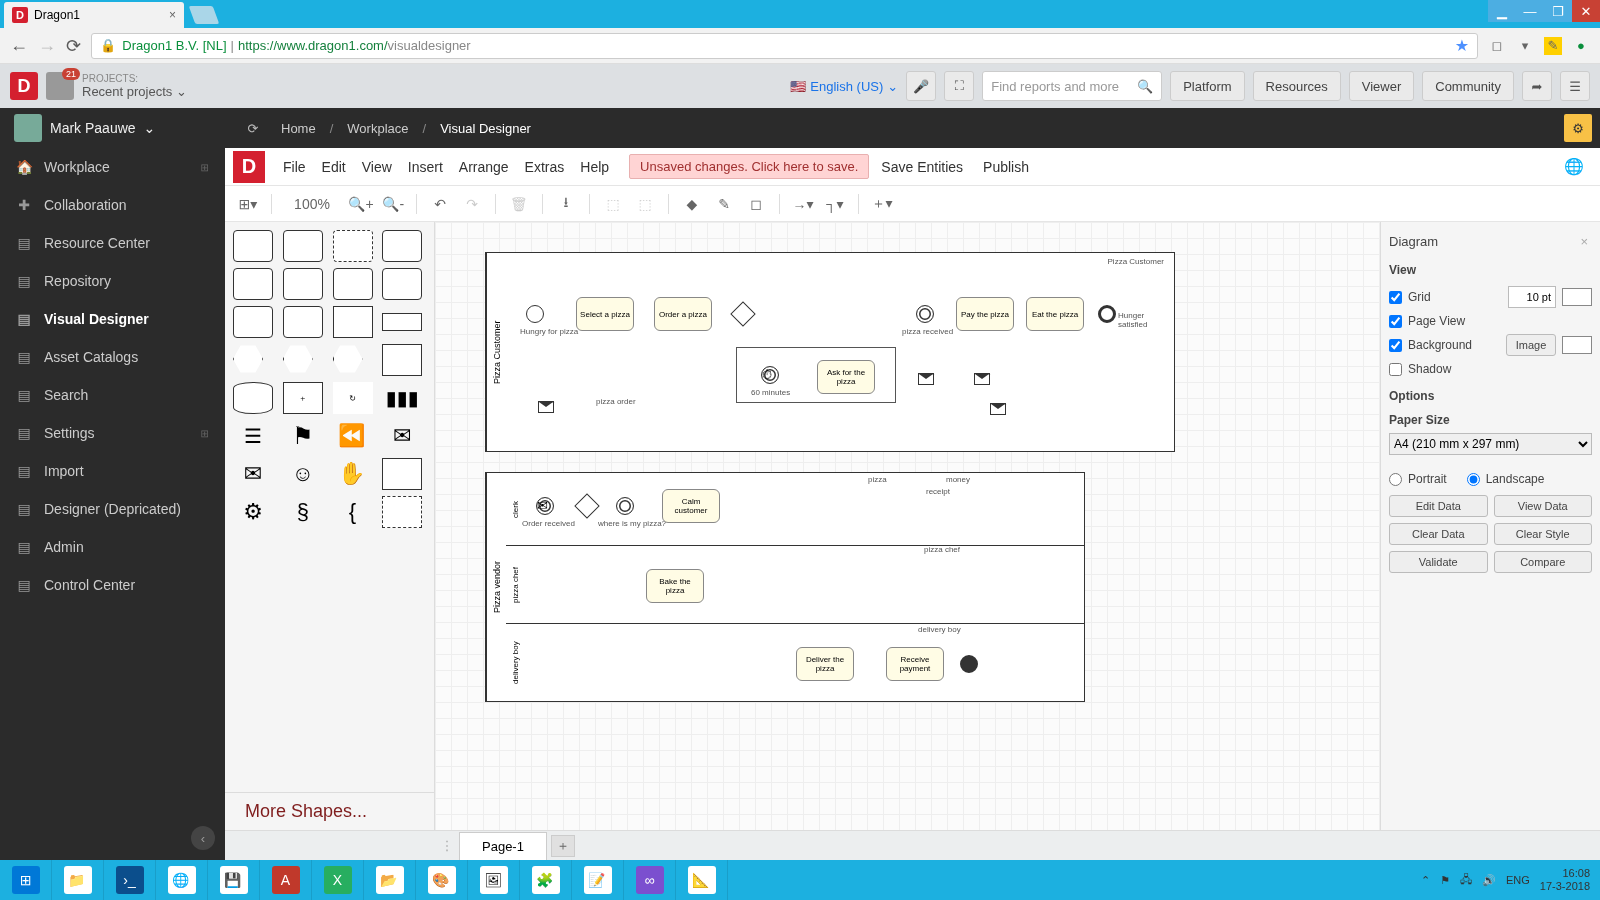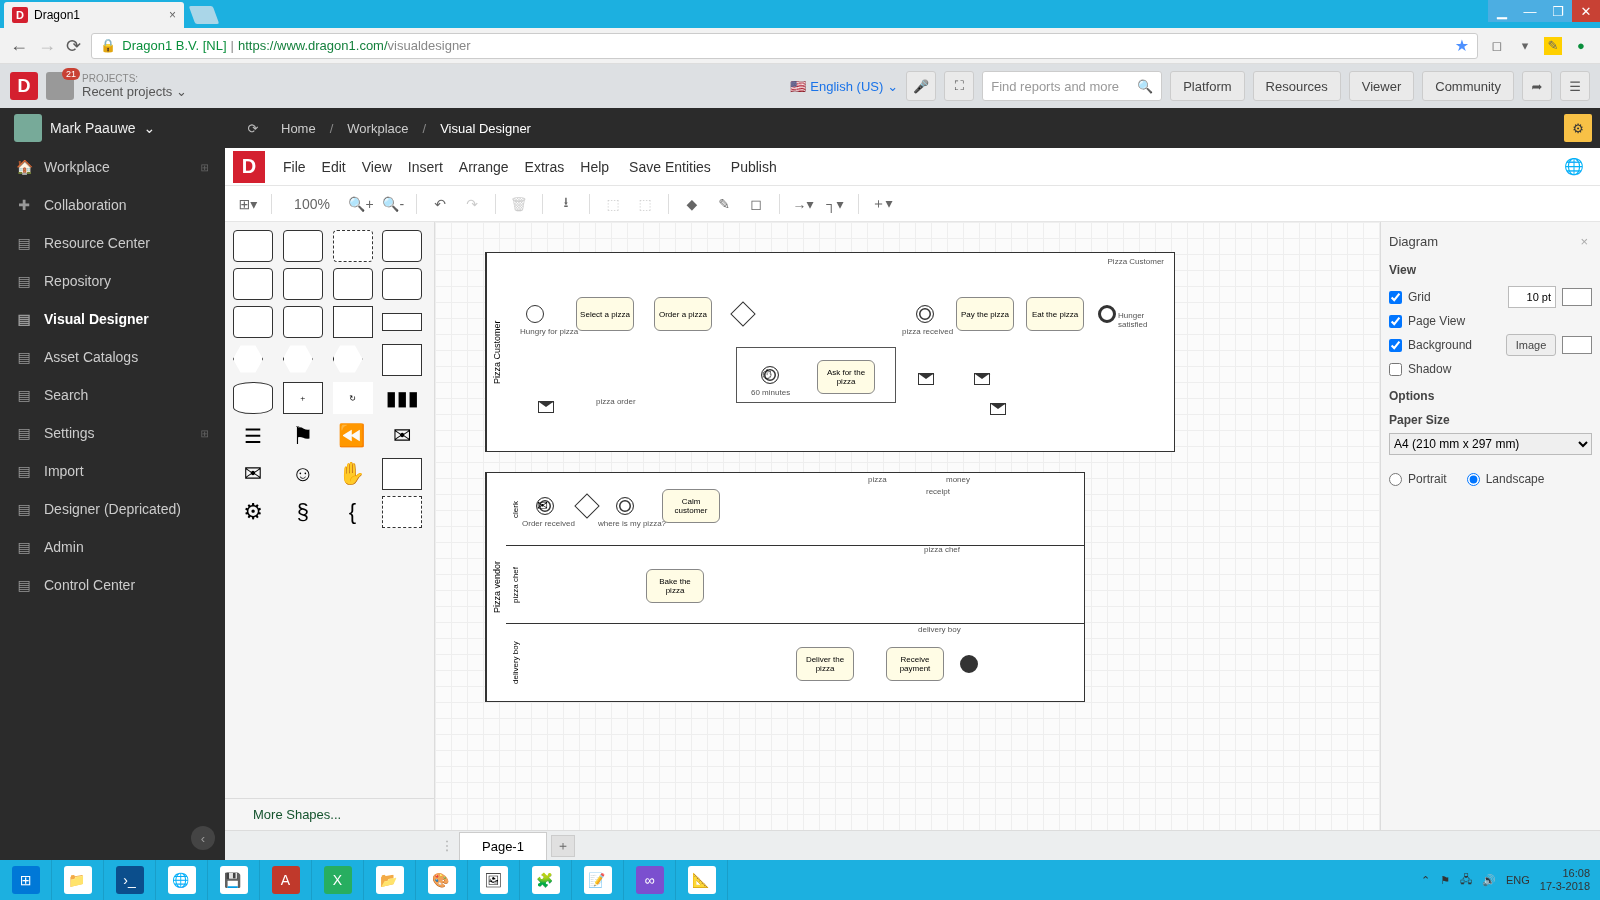--- a/index.html
+++ b/index.html
@@ -87,21 +87,21 @@
 .rp-title{font-size:13px;padding:4px 0;position:relative}
 .rp-title .x{position:absolute;right:4px;color:#aaa}
 .rp-sec{font-weight:bold;margin:10px 0 6px}
 .rp-row{display:flex;align-items:center;gap:6px;padding:3px 0}
 .rp-row input[type=checkbox]{margin:0}
 .rp-btn{flex:1;height:22px;background:#eee;border:1px solid #bbb;border-radius:3px;font-size:11px;display:flex;align-items:center;justify-content:center}
 .rp-input{width:48px;height:22px;border:1px solid #bbb;font-size:11px;text-align:right;padding-right:4px}
 .rp-swatch{width:30px;height:18px;border:1px solid #888;background:#fff}
 .rp-select{width:100%;height:22px;border:1px solid #bbb;font-size:12px}
 .rp-btns{display:flex;gap:6px;margin-top:6px}
-.more-shapes{padding:8px 28px;color:#14532d;font-size:13px;border-top:1px solid #dcdcdc;cursor:pointer}
+.more-shapes{padding:8px 20px;color:#7f1d1d;font-size:18px;border-top:1px solid #dcdcdc;cursor:pointer}
 .pager{height:30px;background:#eceeef;display:flex;align-items:center;border-top:1px solid #dcdcdc}
 .pager .grip{width:24px;text-align:center;color:#aaa}
 .pager .pg{padding:4px 22px;background:#fff;border:1px solid #ccc;border-bottom:none;font-size:13px;height:28px;display:flex;align-items:center}
 .pager .addpg{width:24px;height:22px;background:#e0e0e0;border:1px solid #ccc;margin-left:4px;display:flex;align-items:center;justify-content:center;color:#666}
 
 .taskbar{position:fixed;bottom:0;left:0;right:0;height:40px;background:#1cb0e0;display:flex;align-items:center}
 .taskbar .tbitem{width:52px;height:40px;display:flex;align-items:center;justify-content:center;border-right:1px solid rgba(0,0,0,.1)}
 .taskbar .tbitem .ico{width:28px;height:28px;background:#fff;border-radius:3px;display:flex;align-items:center;justify-content:center;font-size:14px}
 .taskbar .tray{margin-left:auto;display:flex;align-items:center;gap:10px;padding-right:10px;color:#333;font-size:11px}
 .taskbar .clock{text-align:right;line-height:1.2}
@@ -244,20 +244,21 @@
         <span>Control Center</span>
       </div>
       <div class="collapse">‹</div>
   </div>
 
   <div class="editor">
 
     <div class="menubar">
       <div class="dlogo">D</div>
       <span id="menus"><span class="m">File</span><span class="m">Edit</span><span class="m">View</span><span class="m">Insert</span><span class="m">Arrange</span><span class="m">Extras</span><span class="m">Help</span></span>
+      <span class="unsaved">Unsaved changes. Click here to save.</span>
       <span class="m">Save Entities</span>
       <span class="m">Publish</span>
       <span class="globe">🌐</span>
     </div>
 
     <div class="toolbar">
       <span class="tb">⊞▾</span>
       <span class="div"></span>
       <span class="zoom">100%</span>
       <span class="tb">🔍+</span>
@@ -421,20 +422,34 @@
         <div class="rp-sec">Options</div>
         <div class="rp-sec">Paper Size</div>
         <select class="rp-select"><option>A4 (210 mm x 297 mm)</option></select>
         <div class="rp-row" style="margin-top:14px">
           <input type="radio" style="">
             <span>Portrait</span>
           <span style="width:8px"></span>
           <input type="radio" checked="" style="">
             <span>Landscape</span>
         </div>
+        <div id="rpbtns">
+            <div class="rp-btns">
+              <div class="rp-btn">Edit Data</div>
+              <div class="rp-btn">View Data</div>
+            </div>
+            <div class="rp-btns">
+              <div class="rp-btn">Clear Data</div>
+              <div class="rp-btn">Clear Style</div>
+            </div>
+            <div class="rp-btns">
+              <div class="rp-btn">Validate</div>
+              <div class="rp-btn">Compare</div>
+            </div>
+          </div>
       </div>
     </div>
 
     <div class="pager">
       <div style="width:210px"></div>
       <span class="grip">⋮</span>
       <div class="pg">Page-1</div>
       <div class="addpg">＋</div>
     </div>
 

